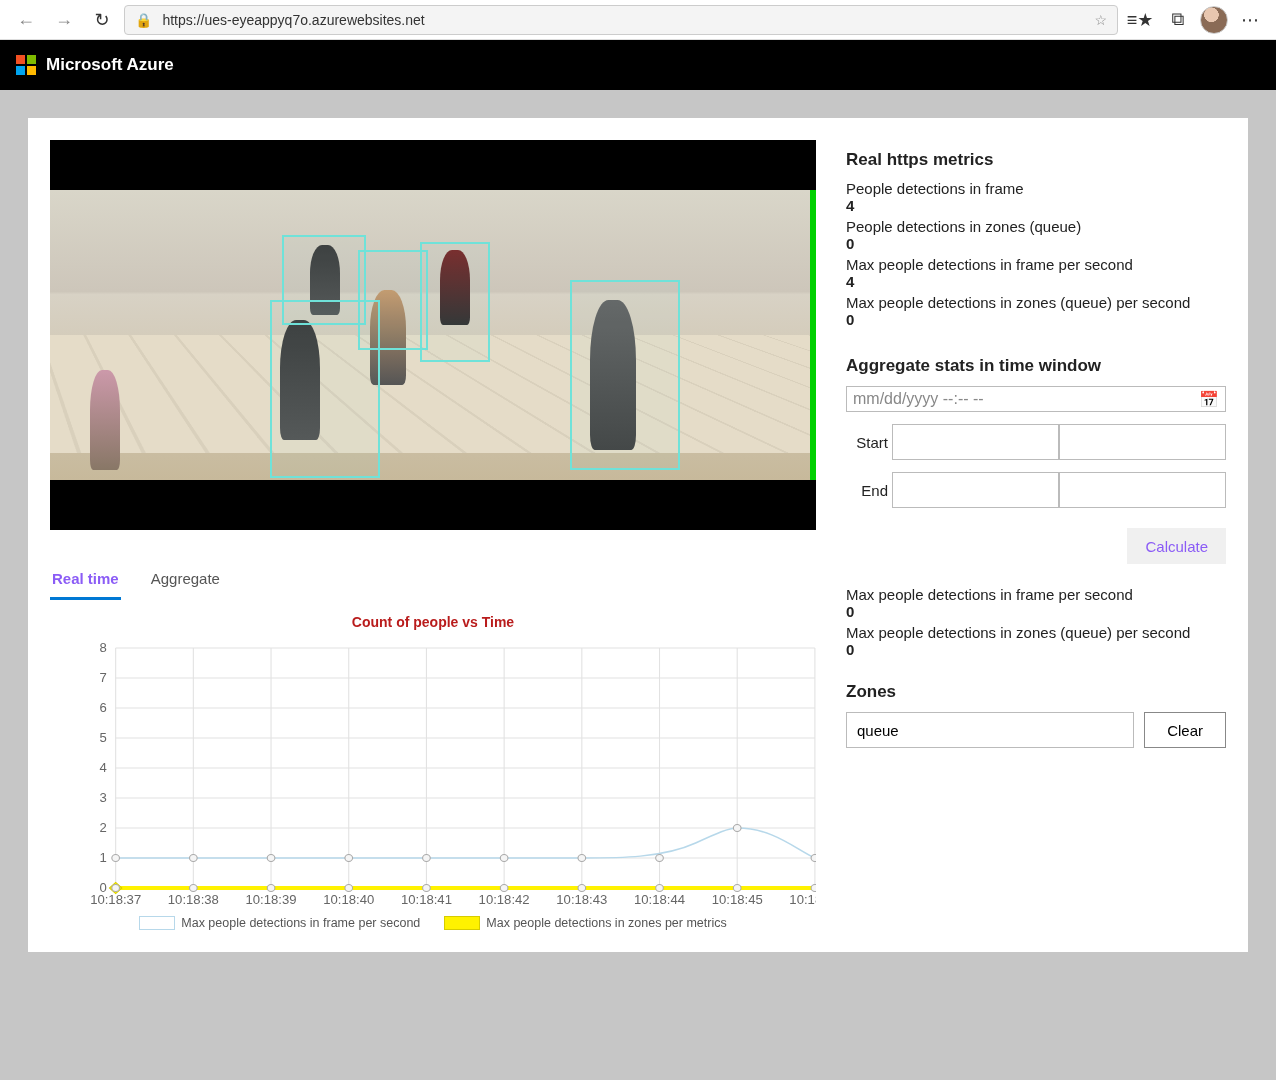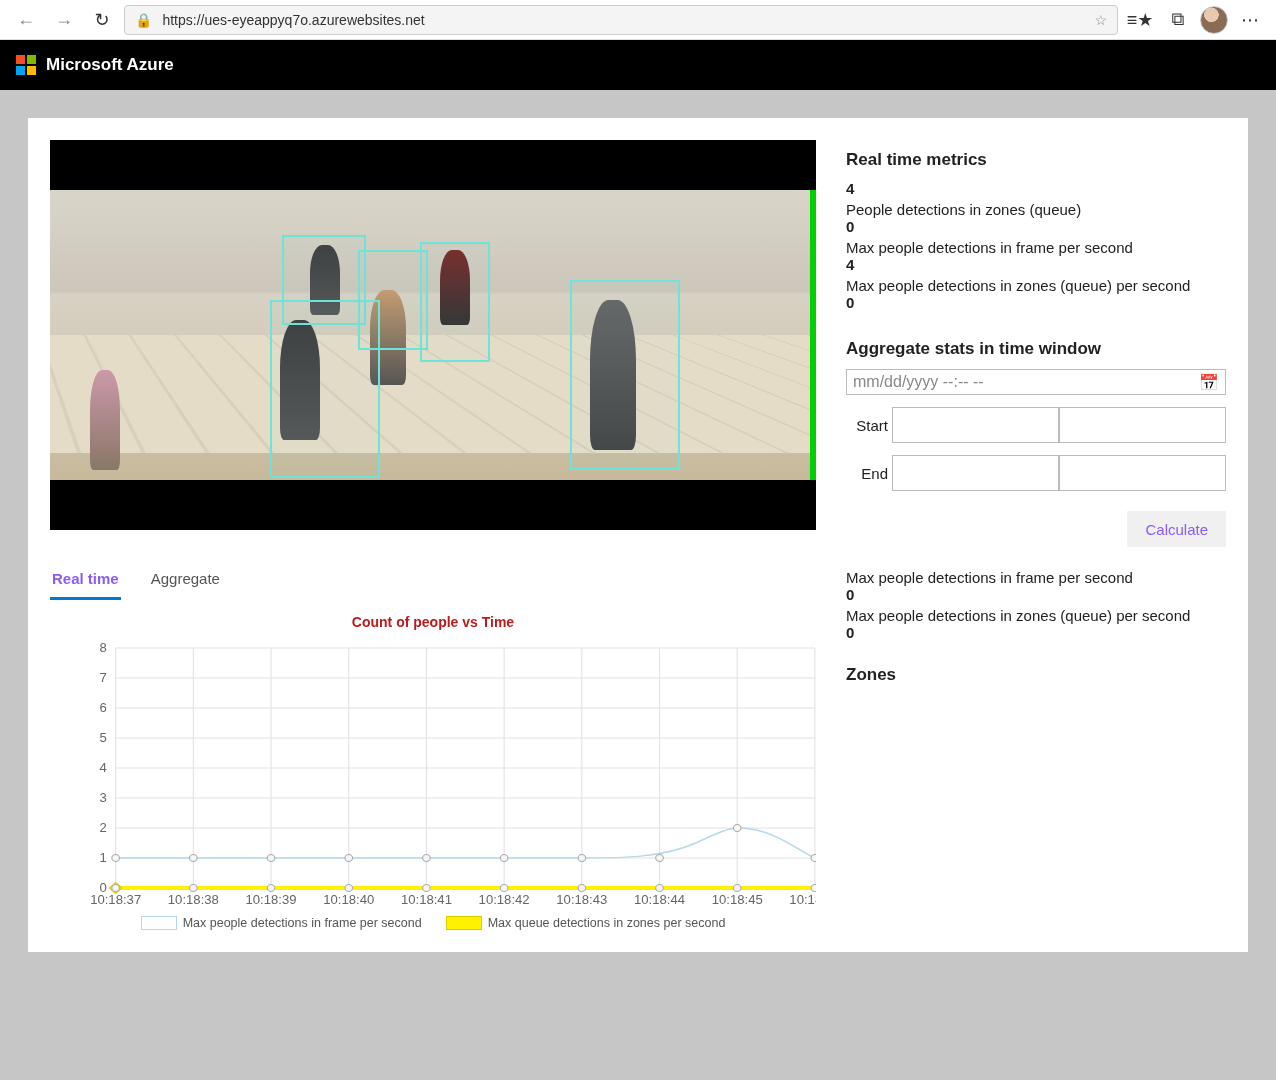--- a/index.html
+++ b/index.html
@@ -339,28 +339,29 @@
             </g>
           </svg>
         </div>
         <div class="legend">
           <div class="legend-item">
             <span class="swatch" style="background:#fff;border-color:#b7d8ea"></span>
             <span>Max people detections in frame per second</span>
           </div>
           <div class="legend-item">
             <span class="swatch" style="background:#fff200;border-color:#d6cc00"></span>
-            <span>Max queue detections in zones per second</span>
+            <span>Max people detections in zones per metrics</span>
           </div>
         </div>
       </div>
     </div>
 
     <div class="right-col">
-      <h3>Real time metrics</h3>
+      <h3>Real https metrics</h3>
+      <div class="metric-label">People detections in frame</div>
       <div class="metric-value">4</div>
       <div class="metric-label">People detections in zones (queue)</div>
       <div class="metric-value">0</div>
       <div class="metric-label">Max people detections in frame per second</div>
       <div class="metric-value">4</div>
       <div class="metric-label">Max people detections in zones (queue) per second</div>
       <div class="metric-value">0</div>
 
       <h3 style="margin-top:28px">Aggregate stats in time window</h3>
       <div class="date-input">
@@ -380,15 +381,19 @@
       <button class="calc-btn" disabled="">Calculate</button>
 
       <div class="agg-block">
         <div class="metric-label">Max people detections in frame per second</div>
         <div class="metric-value">0</div>
         <div class="metric-label">Max people detections in zones (queue) per second</div>
         <div class="metric-value">0</div>
       </div>
 
       <h3 style="margin-top:24px">Zones</h3>
+      <div class="zone-row">
+        <input type="text" value="queue" style="">
+        <button>Clear</button>
+      </div>
     </div>
   </div>
 </div>
 
 </body></html>

